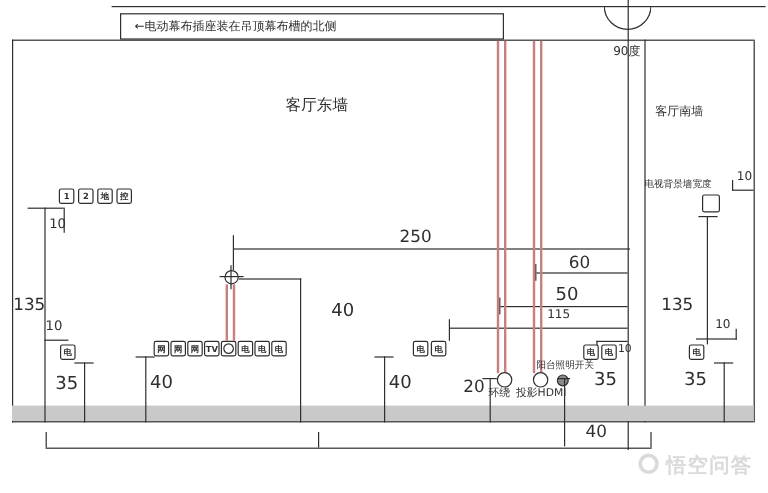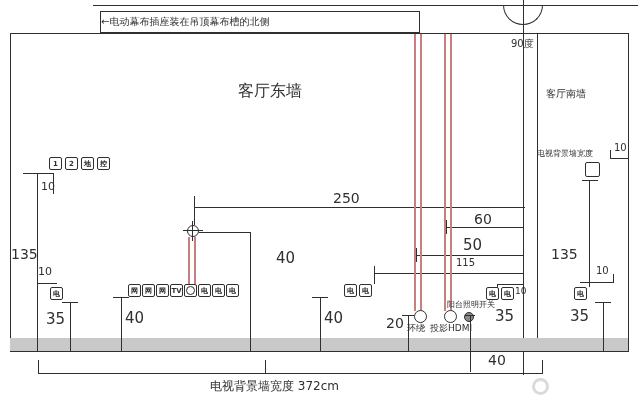--- a/index.html
+++ b/index.html
@@ -6,21 +6,21 @@
   .stage{position:relative;width:640px;height:411px;background:#ffffff;
          font-family:"DejaVu Sans","Liberation Sans",sans-serif;color:#2f2f2f;overflow:hidden}
   .ln{position:absolute;background:#2f2f2f;display:block}
   .sk{position:absolute;width:13px;height:13px;border:1px solid #2f2f2f;border-radius:2px;
       background:#fff;display:flex;align-items:center;justify-content:center;
       font-size:7px;font-weight:bold;box-sizing:border-box}
   .lbl{position:absolute;white-space:nowrap;line-height:1.1}
   .cable{position:absolute;width:4px;border-left:2px solid #c97f7f;border-right:2px solid #c97f7f}
   .circ{position:absolute;border:1.5px solid #2f2f2f;border-radius:50%;background:#fff;box-sizing:border-box}
   .banner{position:absolute;left:100px;top:11px;width:320px;height:22px;border:1px solid #2f2f2f;
-          box-sizing:border-box;display:flex;align-items:center;font-size:10px}
+          box-sizing:border-box;display:flex;align-items:center;padding-left:11px;font-size:10px}
   .arc{position:absolute;left:503px;top:5px;width:40px;height:20px;border:1px solid #2f2f2f;border-top:none;
        border-radius:0 0 40px 40px;box-sizing:border-box}
   .floor{position:absolute;left:10px;top:338px;width:618px;height:13px;background:#c9c9c9}
   .wm-ring{position:absolute;left:532px;top:378px;width:17px;height:17px;border:3px solid #dadada;
            border-radius:50%;box-sizing:border-box}
   .wm-txt{position:absolute;left:555px;top:376px;font-size:17px;font-weight:bold;color:#dadada;letter-spacing:1px}
 </style>
 </head>
 <body>
 
@@ -33,21 +33,21 @@
   <i class="ln" style="left:537px;top:33px;width:1px;height:319px"></i>
   <i class="ln" style="left:628px;top:33px;width:1px;height:319px"></i>
   <div class="floor"></div>
   <i class="ln" style="left:10px;top:351px;width:618px;height:1px"></i>
   <div class="arc"></div>
 
   <div class="banner">
     <span>←电动幕布插座装在吊顶幕布槽的北侧</span>
   </div>
 
-  <span class="lbl" style="left:238px;top:82px;font-size:16px">客厅东墙</span>
+  <span class="lbl" style="left:238px;top:82px;font-size:13px">客厅东墙</span>
   <span class="lbl" style="left:546px;top:88px;font-size:10px">客厅南墙</span>
   <span class="lbl" style="left:511px;top:38px;font-size:10px">90度</span>
 
   <i class="ln" style="left:195px;top:207px;width:330px;height:1px"></i>
   <i class="ln" style="left:194px;top:196px;width:1px;height:29px"></i>
   <span class="lbl" style="left:333px;top:191px;font-size:14px">250</span>
 
   <i class="ln" style="left:447px;top:227px;width:76px;height:1px"></i>
   <i class="ln" style="left:446px;top:220px;width:1px;height:14px"></i>
   <span class="lbl" style="left:474px;top:212px;font-size:14px">60</span>
@@ -177,17 +177,17 @@
       <span>电</span>
     </div>
   <i class="ln" style="left:603px;top:302px;width:1px;height:50px"></i>
   <i class="ln" style="left:595px;top:302px;width:16px;height:1px"></i>
   <span class="lbl" style="left:570px;top:308px;font-size:15px">35</span>
 
   <i class="ln" style="left:38px;top:373px;width:505px;height:1px"></i>
   <i class="ln" style="left:38px;top:360px;width:1px;height:13px"></i>
   <i class="ln" style="left:265px;top:360px;width:1px;height:13px"></i>
   <i class="ln" style="left:542px;top:360px;width:1px;height:13px"></i>
-  <span class="lbl" style="left:210px;top:380px;font-size:12px">电视背景墙宽度 372cm</span>
 
   <div class="wm-ring"></div>
+  <span class="wm-txt">悟空问答</span>
 
 </div>
 
 </body></html>

